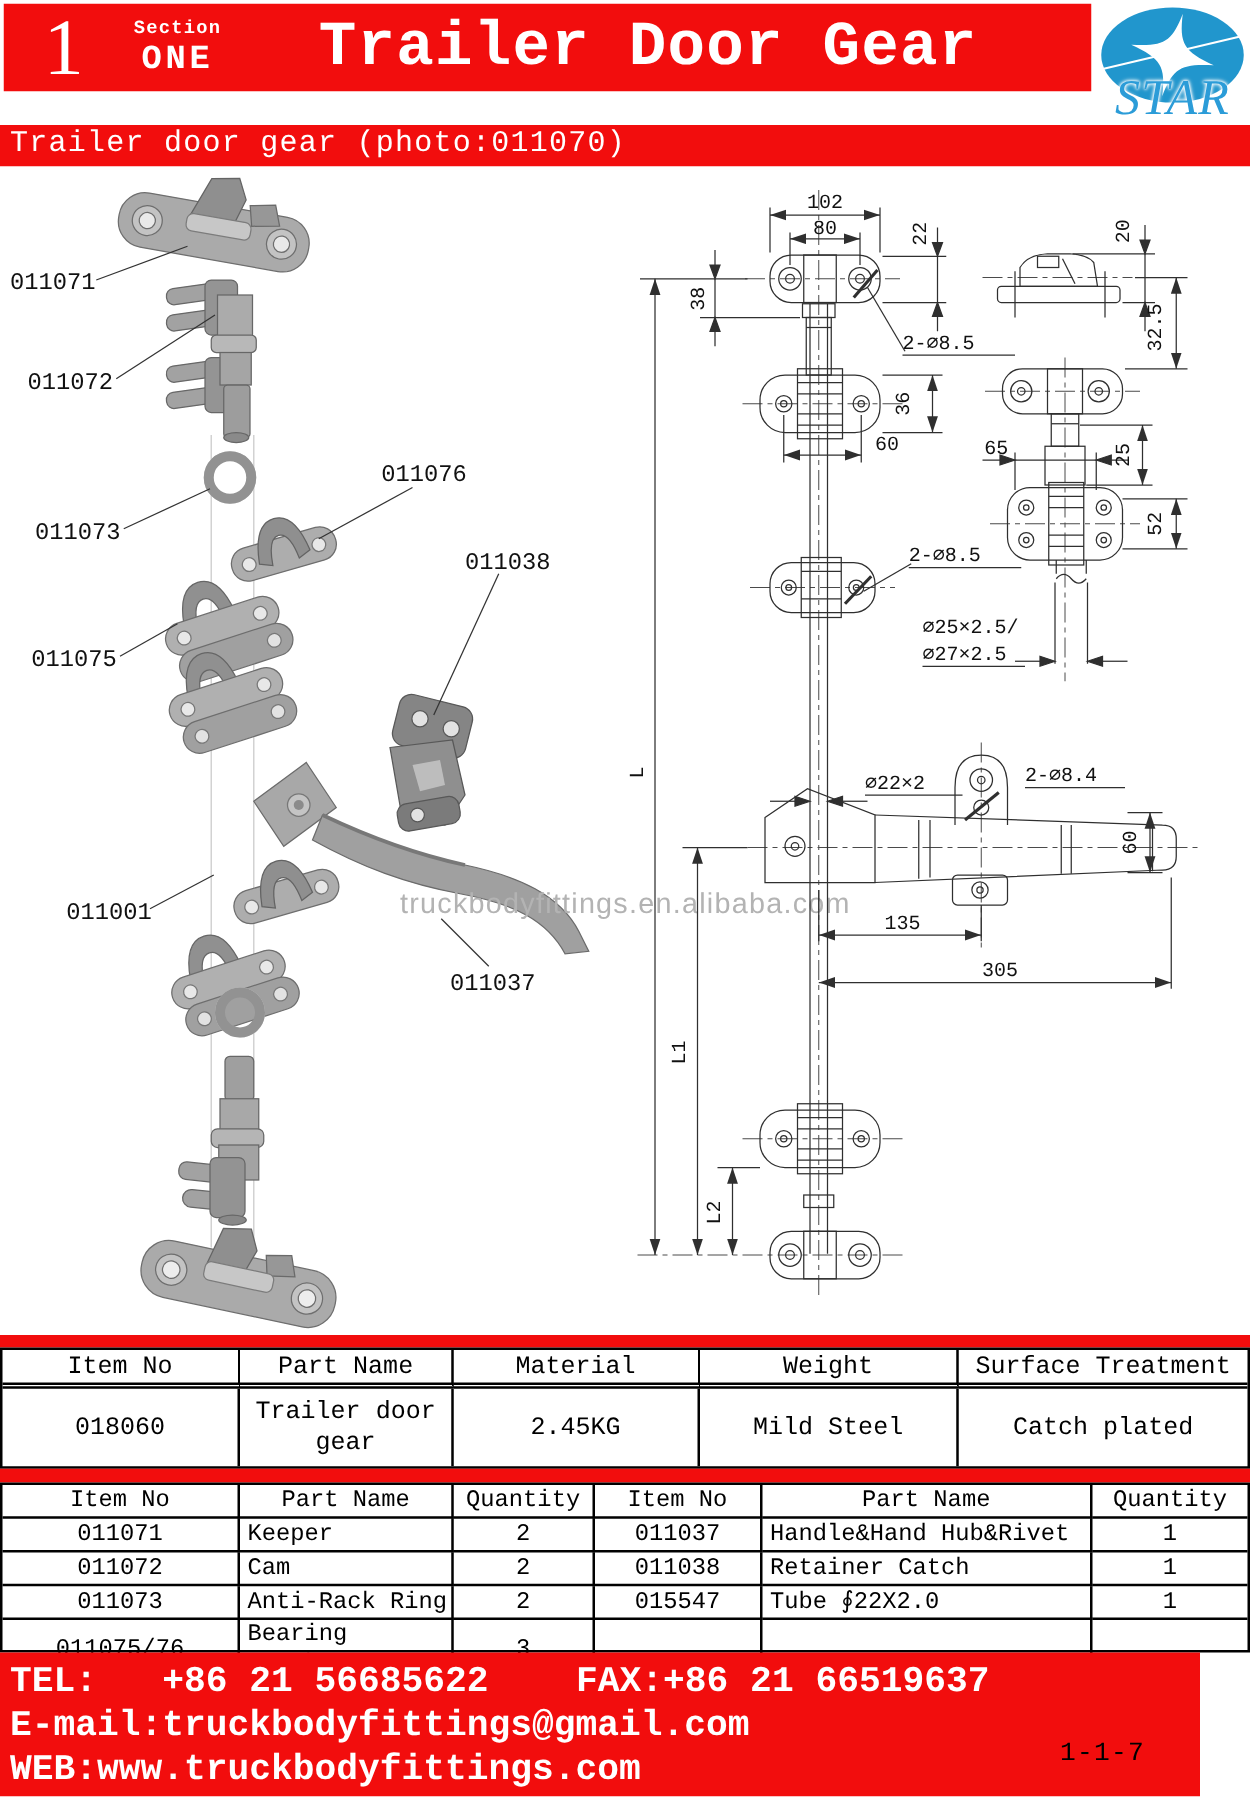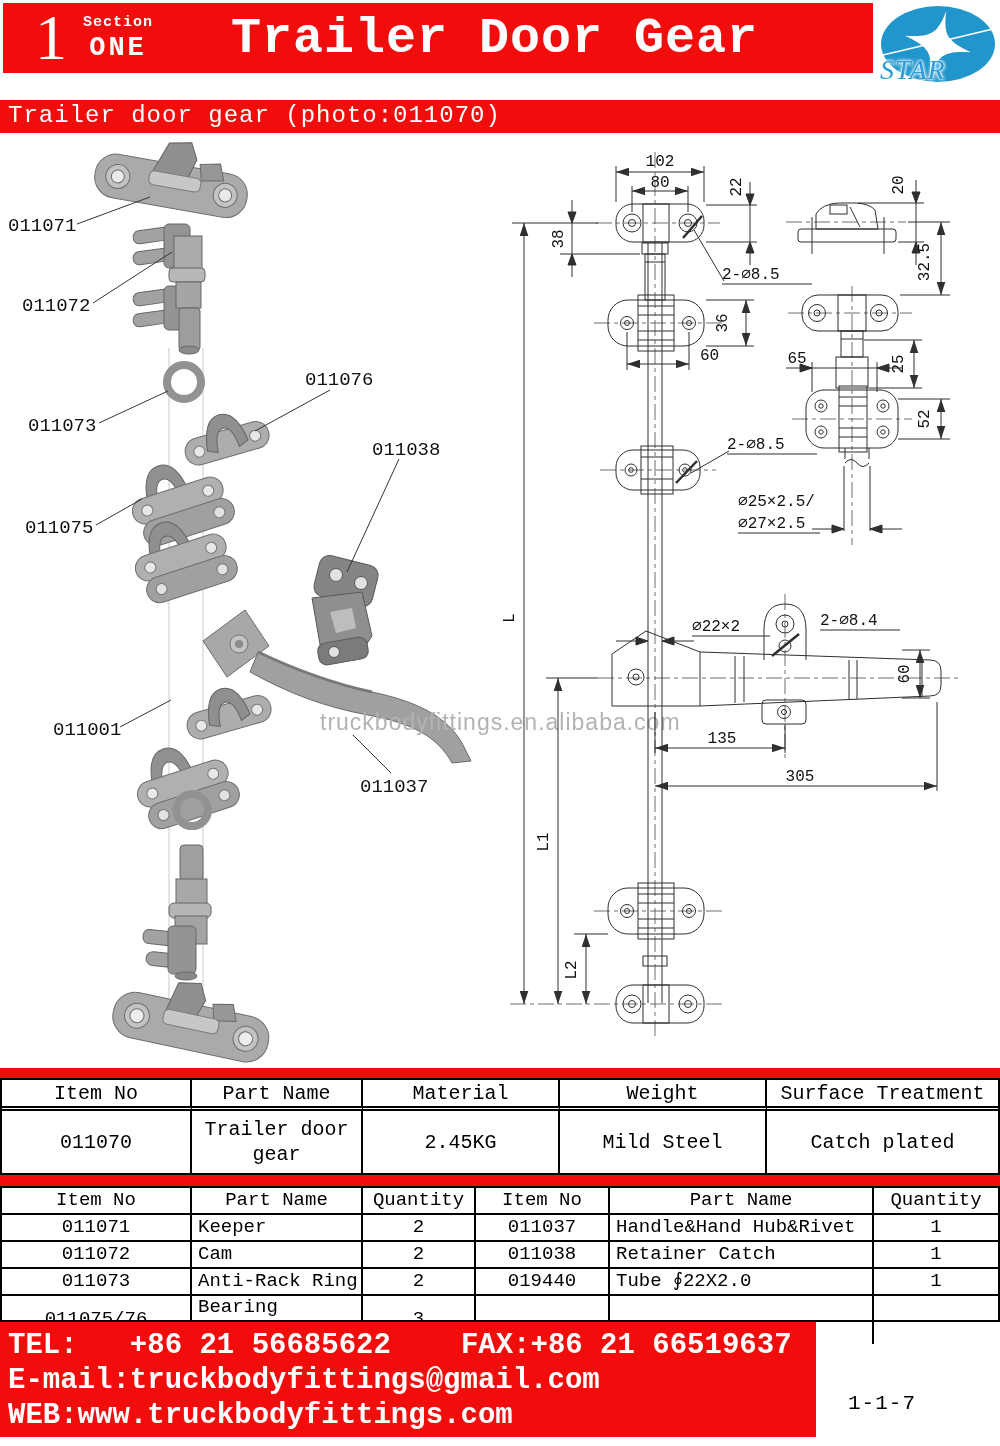--- a/index.html
+++ b/index.html
@@ -3,28 +3,28 @@
 <meta charset="utf-8">
 <style>
   html,body{margin:0;padding:0;background:#ffffff;}
   .page{position:relative;width:1000px;height:1446px;background:#fff;overflow:hidden;
         font-family:"Liberation Mono","DejaVu Sans Mono",monospace;color:#000;}
   .red{background:var(--red,#f20d0d);}
   
   .header{position:absolute;left:3px;top:3px;width:870px;height:70px;color:#fff;
           display:flex;align-items:center;}
   .sec-num{font-family:"Liberation Serif","DejaVu Serif",serif;font-size:64px;line-height:66px;margin-left:32px;}
-  .sec-lbls{margin-left:16px;text-align:center;}
+  .sec-lbls{margin-left:40px;text-align:center;}
   .sec-word{font-size:15px;letter-spacing:1px;font-weight:bold;}
   .sec-one{font-size:27px;font-weight:bold;letter-spacing:3px;margin-top:2px;}
   .title{font-size:50px;font-weight:bold;letter-spacing:1px;margin-left:78px;white-space:nowrap;}
   .logo{position:absolute;left:878px;top:2px;width:120px;height:104px;}
-  .logo-text{position:absolute;left:2px;top:52px;width:116px;
+  .logo-text{position:absolute;left:2px;top:52px;width:116px;text-align:center;
              font-family:"Liberation Serif","DejaVu Serif",serif;font-style:italic;
-             font-size:28px;color:var(--logo-blue,#2b9cd8);letter-spacing:1px;
+             font-size:40px;color:var(--logo-blue,#2b9cd8);letter-spacing:1px;
              text-shadow:0 0 2px #fff,0 0 3px #fff,0 0 4px #fff;}
   
   .subbar{position:absolute;left:0;top:100px;width:1000px;height:33px;color:#fff;
           font-size:24px;line-height:32px;padding-left:8px;box-sizing:border-box;letter-spacing:1px;}
   
   .drawing{position:absolute;left:0;top:0;width:1000px;height:1446px;}
   
   .strip1{position:absolute;left:0;top:1068px;width:1000px;height:10px;}
   .strip2{position:absolute;left:0;top:1175px;width:1000px;height:11px;}
   .spec-table{position:absolute;left:0;top:1078px;width:1000px;height:97px;box-sizing:border-box;
@@ -34,21 +34,21 @@
                border:2px solid #000;display:grid;
                grid-template-columns:190px 171px 113px 134px 264px auto;
                grid-template-rows:27px 27px 27px 27px auto;font-size:19px;}
   .cell{border-right:2px solid #000;border-bottom:2px solid #000;display:flex;
         align-items:center;justify-content:center;text-align:center;line-height:1.25;}
   .cell.last-col{border-right:none;}
   .cell.last-row{border-bottom:none;}
   .cell.hdr-dbl{border-bottom:5px double #000;}
   .cell.left{justify-content:flex-start;padding-left:6px;text-align:left;}
   
-  .footer{position:absolute;left:0;top:1322px;width:816px;height:115px;color:#fff;
+  .footer{position:absolute;left:0;top:1322px;width:960px;height:115px;color:#fff;
           box-sizing:border-box;padding:6px 0 0 8px;}
   .f-line{font-size:29px;font-weight:bold;line-height:35px;white-space:pre;}
   .fax{margin-left:70px;}
   .page-num{position:absolute;left:848px;top:1392px;font-size:21px;color:#000;letter-spacing:1px;}
   
   text{font-family:"Liberation Mono","DejaVu Sans Mono",monospace;fill:#111;}
   .lbl{font-size:19px;}
   .dim{font-size:16px;}
   .wm{font-family:"Liberation Sans","DejaVu Sans",sans-serif;font-size:23px;fill:#b3b3b3;letter-spacing:1px;}
 </style>
@@ -441,21 +441,21 @@
     </g>
   </svg>
 
   <div class="strip1 red"></div>
   <div class="spec-table">
     <div class="cell hdr-dbl">Item No</div>
     <div class="cell hdr-dbl">Part Name</div>
     <div class="cell hdr-dbl">Material</div>
     <div class="cell hdr-dbl">Weight</div>
     <div class="cell hdr-dbl last-col">Surface Treatment</div>
-    <div class="cell last-row">011070</div>
+    <div class="cell last-row">018060</div>
     <div class="cell last-row">Trailer door gear</div>
     <div class="cell last-row">2.45KG</div>
     <div class="cell last-row">Mild Steel</div>
     <div class="cell last-row last-col">Catch plated</div>
   </div>
   <div class="strip2 red"></div>
 
   <div class="parts-table">
     <div class="cell">Item No</div>
     <div class="cell">Part Name</div>
@@ -474,21 +474,21 @@
     <div class="cell">011072</div>
     <div class="cell left">Cam</div>
     <div class="cell">2</div>
     <div class="cell">011038</div>
     <div class="cell left">Retainer Catch</div>
     <div class="cell last-col">1</div>
 
     <div class="cell">011073</div>
     <div class="cell left">Anti-Rack Ring</div>
     <div class="cell">2</div>
-    <div class="cell">019440</div>
+    <div class="cell">015547</div>
     <div class="cell left">Tube ∮22X2.0</div>
     <div class="cell last-col">1</div>
 
     <div class="cell last-row">011075/76</div>
     <div class="cell left last-row">Bearing Bracket</div>
     <div class="cell last-row">3</div>
     <div class="cell last-row"></div>
     <div class="cell left last-row"></div>
     <div class="cell last-col last-row"></div>
   </div>

